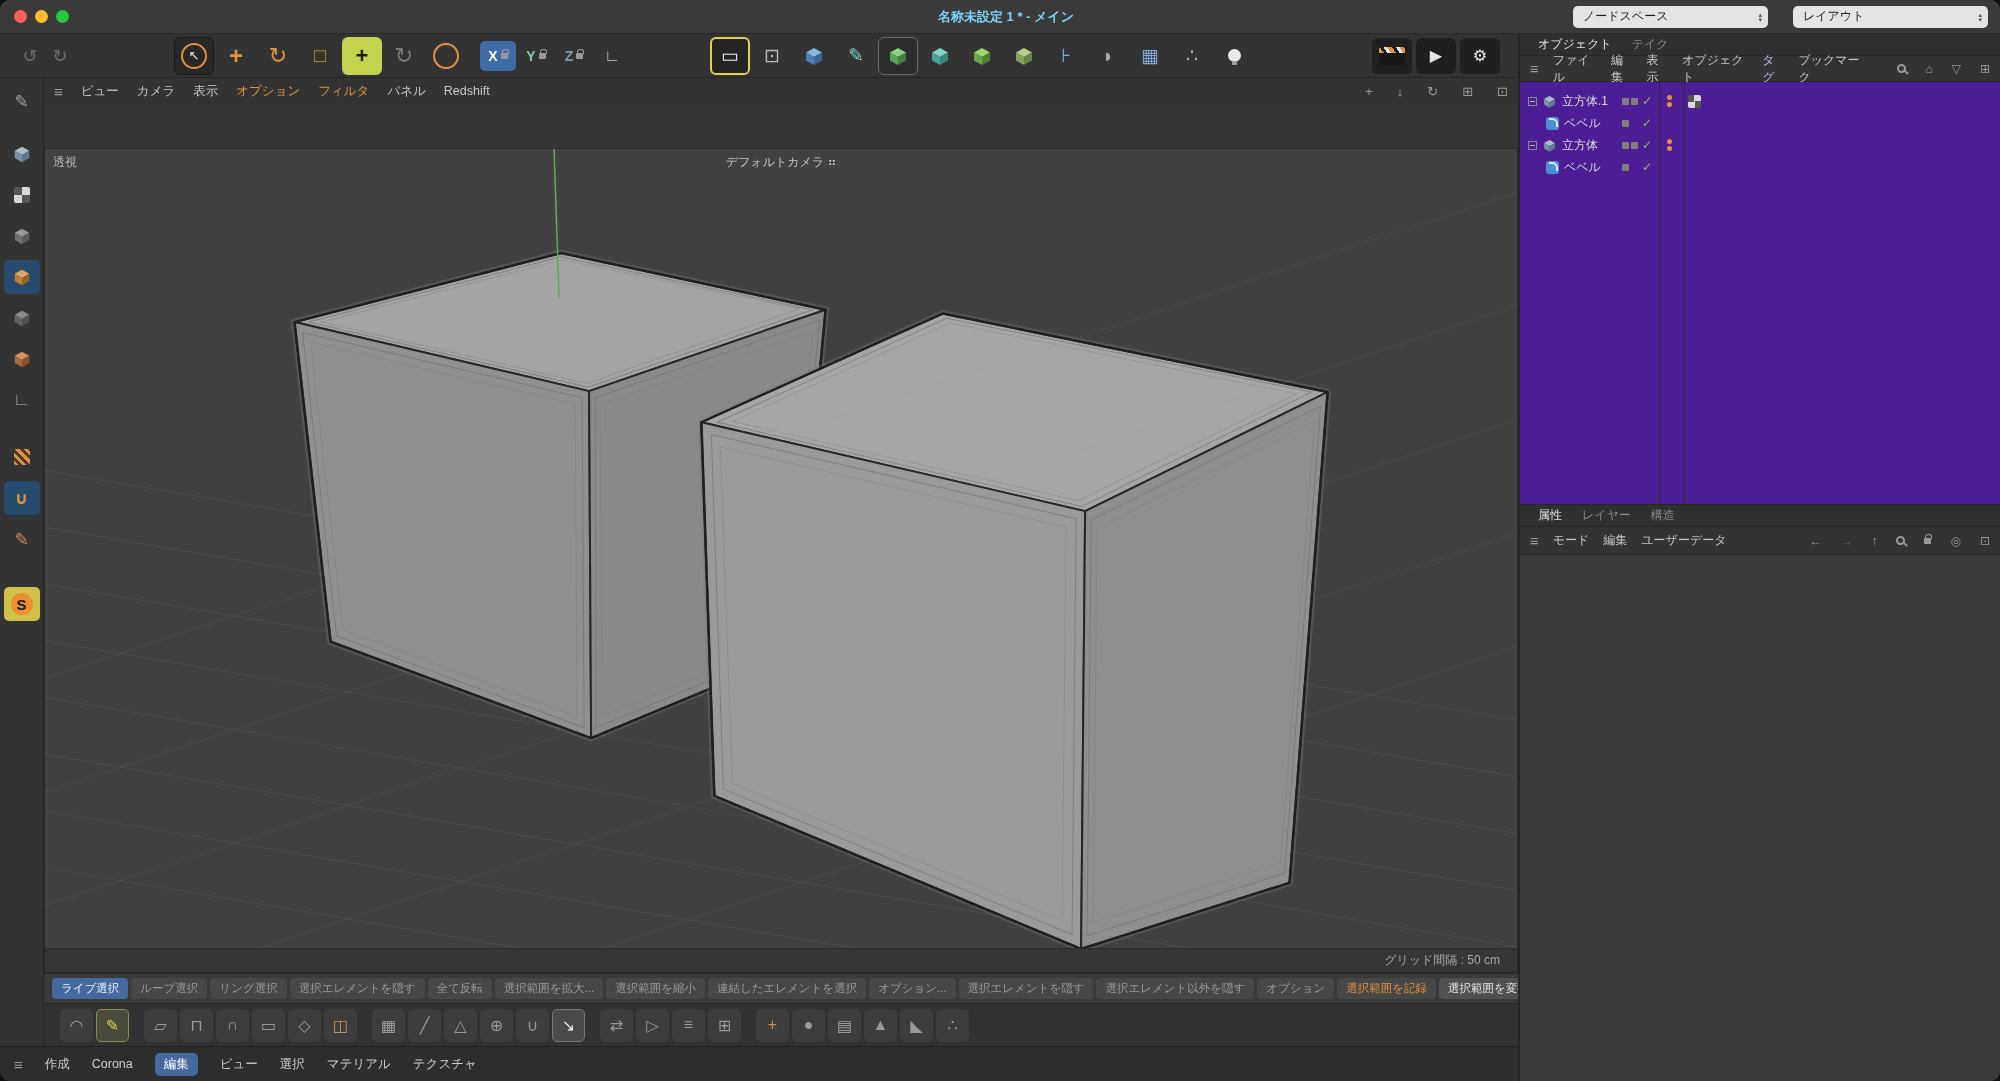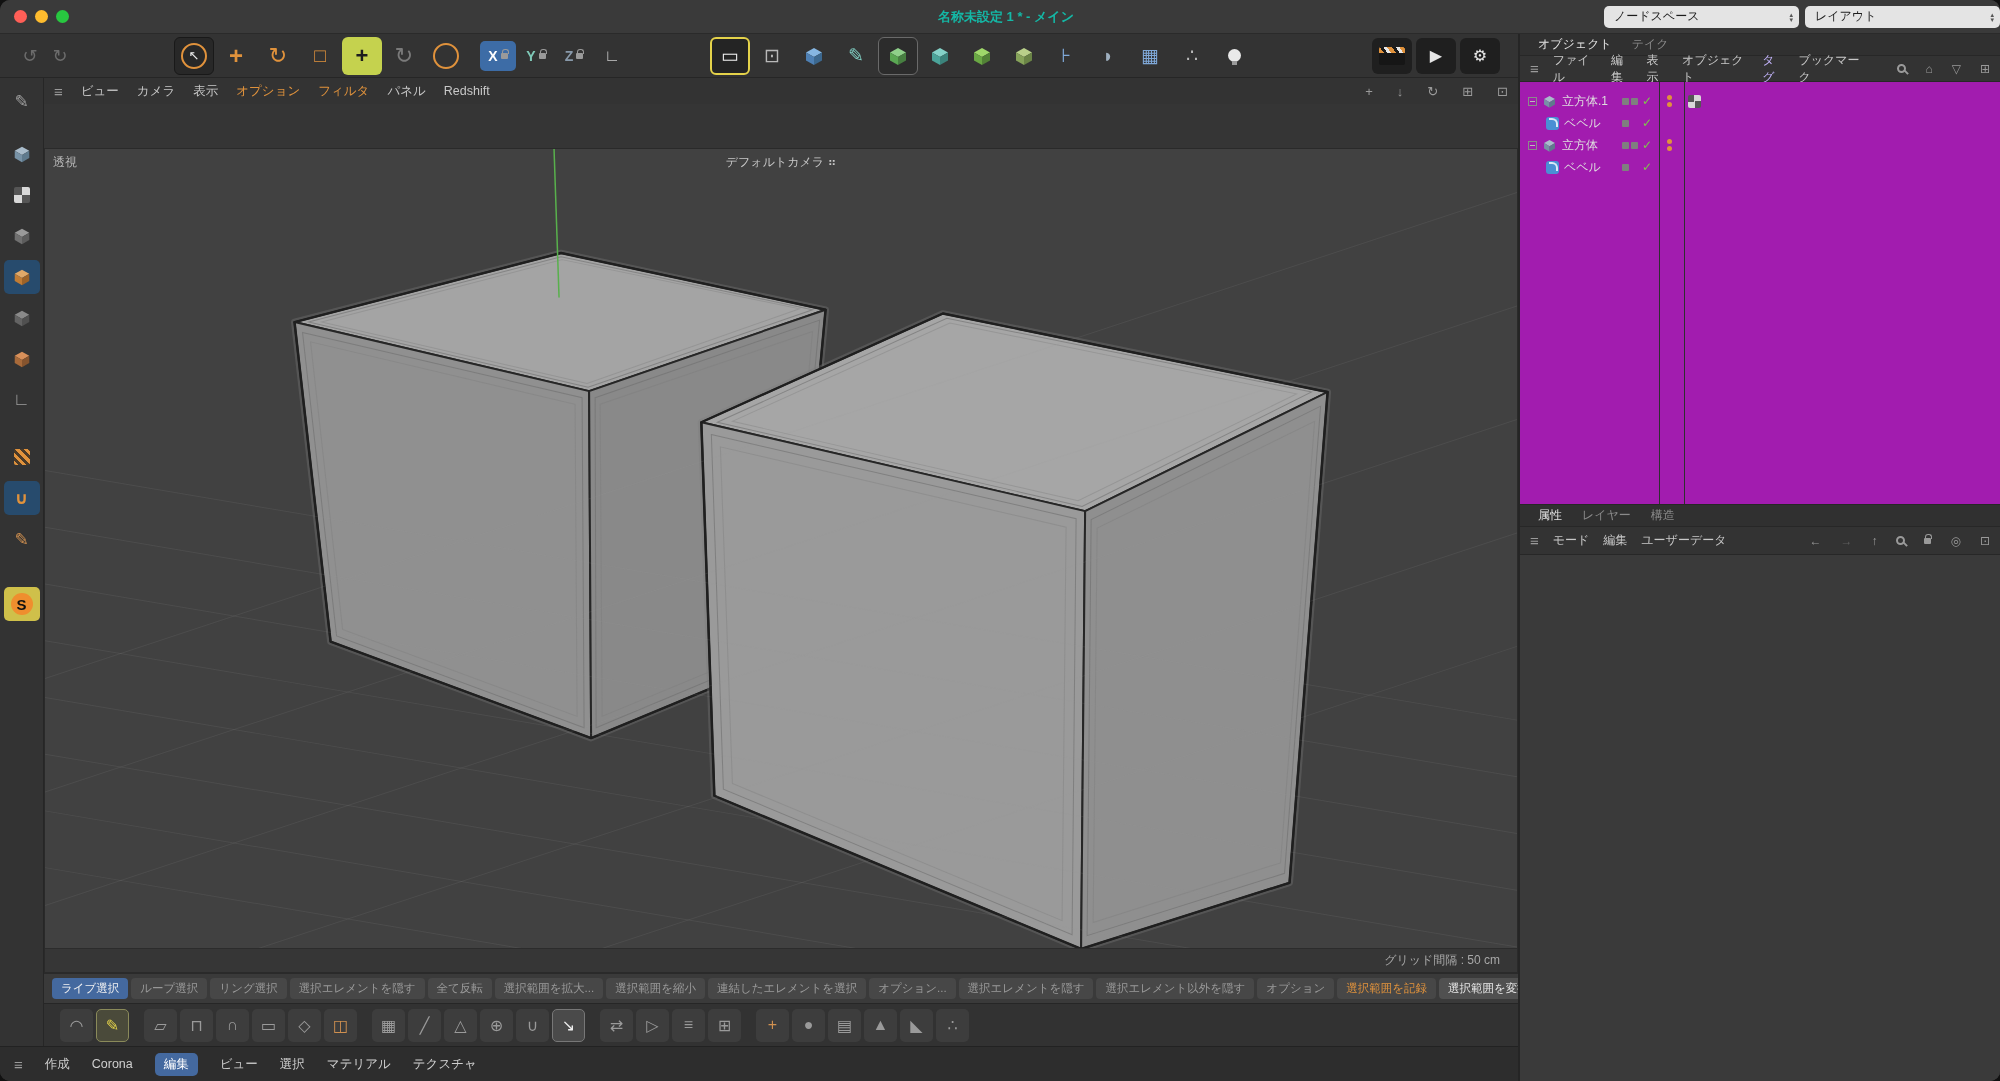--- a/index.html
+++ b/index.html
@@ -4,22 +4,22 @@
 <style>
   html,body{margin:0;padding:0;background:#111;}
   *{box-sizing:border-box;font-family:"Liberation Sans","DejaVu Sans",sans-serif;}
   .app{width:2000px;height:1081px;display:flex;flex-direction:column;background:#353535;overflow:hidden;border-radius:10px;position:relative;}
 
   
   .titlebar{height:34px;background:#3a3a3a;display:flex;align-items:center;position:relative;flex:0 0 auto;border-bottom:1px solid #2a2a2a;}
   .lights{display:flex;gap:8px;margin-left:14px;}
   .light{width:13px;height:13px;border-radius:50%;}
   .light.red{background:#ff5f57}.light.yellow{background:#febc2e}.light.green{background:#28c840}
-  .win-title{position:absolute;left:0;right:0;text-align:center;color:#14b8a6;font-size:13px;font-weight:bold;pointer-events:none;padding-left:12px;}
-  .tb-popups{margin-left:auto;display:flex;gap:6px;margin-right:0;}
+  .win-title{position:absolute;left:0;right:0;text-align:center;color:#7dd3fc;font-size:13px;font-weight:bold;pointer-events:none;padding-left:12px;}
+  .tb-popups{margin-left:auto;display:flex;gap:25px;margin-right:12px;}
   .popup{min-width:195px;height:22px;background:#e4e4e4;border-radius:5px;display:flex;align-items:center;padding:0 6px 0 10px;color:#1c1c1c;font-size:12px;}
   .popup .chev{margin-left:auto;display:flex;flex-direction:column;line-height:5px;font-size:7px;color:#555;}
 
   
   .body-row{flex:1;display:flex;min-height:0;}
   .left-region{flex:1;display:flex;flex-direction:column;min-width:0;}
   .right-panel{width:482px;flex:0 0 auto;background:#353535;border-left:2px solid #252525;display:flex;flex-direction:column;}
 
   
   .main-toolbar{height:44px;background:#333;display:flex;align-items:center;flex:0 0 auto;border-bottom:1px solid #262626;}
@@ -92,21 +92,21 @@
   .om-tabs{height:22px;background:#303030;display:flex;align-items:center;gap:4px;padding:0 10px;font-size:12px;border-bottom:1px solid #272727;}
   .tab{padding:2px 8px;color:#8a8a8a;}
   .tab.active{color:#e2e2e2;}
   .panel-menu{height:26px;background:#333;display:flex;align-items:center;gap:14px;padding:0 10px;font-size:12px;color:#c8c8c8;border-bottom:1px solid #272727;}
   .panel-menu .mi.orange{color:#c4b5fd;}
   .panel-menu .spacer{flex:1;}
   .pm-ico{color:#9a9a9a;font-size:12px;margin-left:5px;display:flex;align-items:center;}
   .mag{width:9px;height:9px;border:2px solid #9a9a9a;border-radius:50%;position:relative;display:inline-block;}
   .mag::after{content:"";position:absolute;width:6px;height:2px;background:#9a9a9a;transform:rotate(45deg);right:-5px;bottom:-2px;}
 
-  .om-tree{height:423px;background:#a21caf;position:relative;padding-top:8px;border-bottom:1px solid #272727;overflow:hidden;text-align:center;}
+  .om-tree{height:423px;background:#4c1d95;position:relative;padding-top:8px;border-bottom:1px solid #272727;overflow:hidden;text-align:center;}
   .vline{position:absolute;top:0;bottom:0;width:1px;background:#2f2f2f;}
   .tree-row{height:22px;display:flex;align-items:center;position:relative;font-size:12px;color:#dedede;padding-left:8px;}
   .tree-row .indent{width:18px;flex:0 0 auto;}
   .expander{width:9px;height:9px;border:1px solid #8a8a8a;background:linear-gradient(#bbb,#bbb) center/5px 1px no-repeat;margin-right:5px;flex:0 0 auto;}
   .obj-ico{margin-right:5px;display:flex;flex:0 0 auto;}
   .bevel-ico{width:13px;height:13px;background:#4a8fd4;border-radius:3px;position:relative;}
   .bevel-ico::after{content:"";position:absolute;right:1px;top:1px;width:7px;height:7px;border-top:2px solid #dce9f7;border-right:2px solid #dce9f7;border-top-right-radius:6px;}
   .c-sq{position:absolute;left:102px;display:flex;gap:2px;}
   .c-sq i{width:7px;height:7px;background:#7f7f7f;border-radius:1px;}
   .c-chk{position:absolute;left:122px;color:#7ec94a;font-size:12px;font-weight:bold;}

